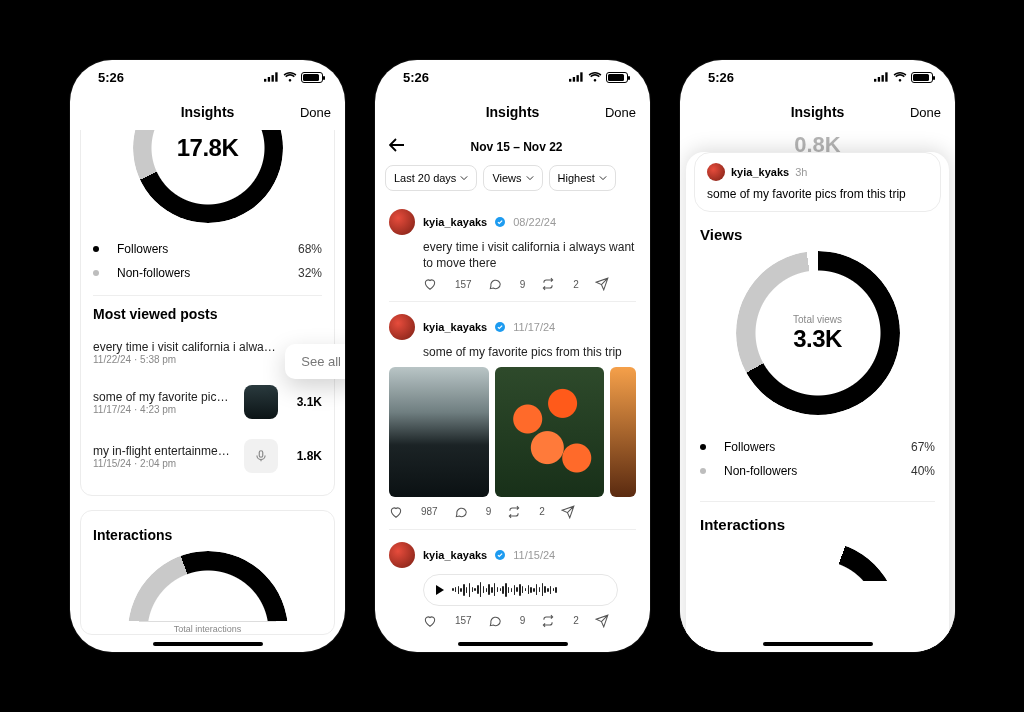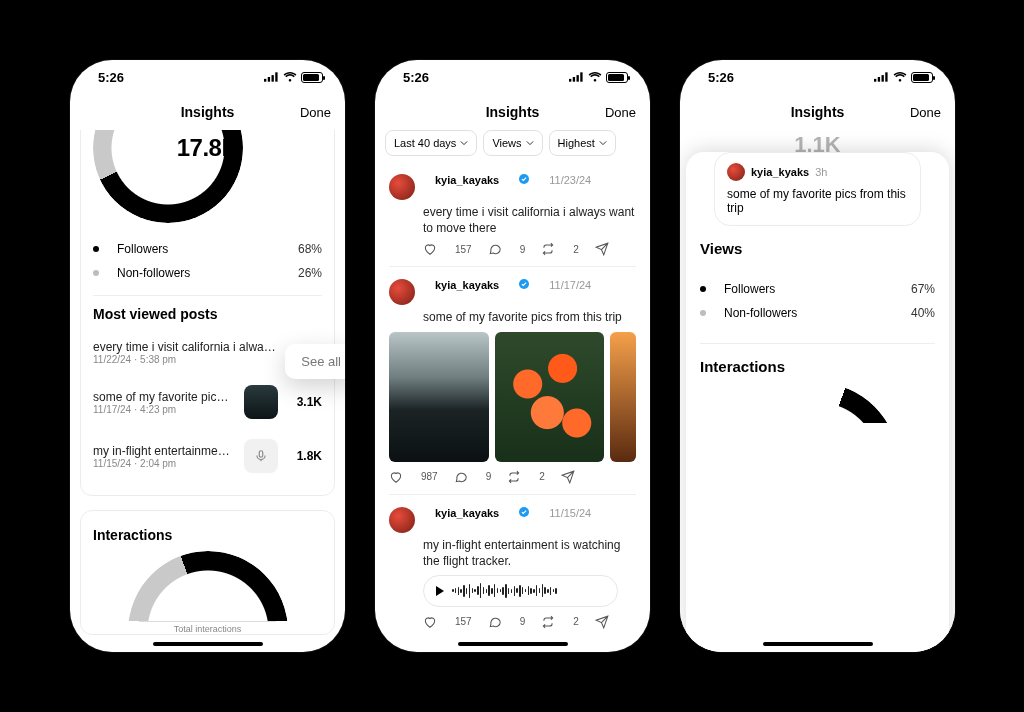--- a/index.html
+++ b/index.html
@@ -22,21 +22,21 @@
   .navbar { height:36px; display:flex; align-items:center; justify-content:center; position:relative; }
   .navbar .title { font-weight:700; font-size:14px; }
   .navbar .done { position:absolute; right:14px; font-size:13px; font-weight:500; }
 
   .scroll { position:absolute; top:70px; left:0; right:0; bottom:0; overflow:hidden; }
 
   
   .card { background:#fff; border:1px solid #ececec; border-radius:12px; margin:0 10px 14px; padding:12px; }
 
   
-  .donut-wrap { display:flex; position:relative; }
+  .donut-wrap { display:flex; justify-content:center; position:relative; }
   .donut { width:150px; height:150px; border-radius:50%; }
   .donut-label { position:absolute; top:50%; left:50%; transform:translate(-50%,-50%); text-align:center; }
   .donut-label .sub { color:#888; font-size:10px; }
   .donut-label .big { font-weight:800; font-size:24px; letter-spacing:-0.5px;}
 
   .legend { margin-top:14px; }
   .legend-row { display:flex; align-items:center; font-size:12px; padding:5px 0;gap:8px; }
   .dot { width:6px; height:6px; border-radius:50%; margin-right:10px; }
   .legend-row .pct { margin-left:auto; color:#333; }
 
@@ -53,21 +53,21 @@
 
   
   .subhead { display:flex; align-items:center; padding:6px 14px 8px; gap:10px; position:relative;}
   .subhead .back { font-size:18px; }
   .subhead .range { flex:1; text-align:center; font-size:12px; font-weight:600; margin-left:-18px;}
   .chips { display:flex; gap:6px; padding:0 10px 10px; }
   .chip { border:1px solid #e0e0e0; border-radius:8px; padding:6px 8px; font-size:11px; display:flex; align-items:center; gap:4px; }
   .chip svg{ width:8px; height:8px;}
 
   .feed-item { padding:8px 14px 6px; }
-  .fi-head { display:flex; gap:20px; font-size:11px; }
+  .fi-head { display:flex; align-items:center; gap:8px; font-size:11px; }
   .avatar { width:26px; height:26px; border-radius:50%; background: radial-gradient(circle at 35% 35%, #e74c3c, #7a1f14); flex-shrink:0;}
   .uname { font-weight:700; font-size:11px; }
   .verif { width:10px;height:10px; }
   .ts { color:#999; }
   .fi-body { font-size:12px; margin:4px 0 6px 34px; line-height:1.35; color:#222;}
   .fi-actions { display:flex; align-items:center; gap:16px; margin-left:34px; color:#555; font-size:10px;}
   .fi-actions .act{ display:flex; align-items:center; gap:18px;}
   .ico{ width:14px; height:14px; }
 
   .photo-row { display:flex; gap:6px; margin:6px 0 8px 0; overflow:hidden; }
@@ -89,21 +89,21 @@
 
   .hr { height:1px; background:#eee; margin:4px 14px; }
   .homebar{ position:absolute; bottom:6px; left:50%; transform:translateX(-50%); width:110px; height:4px; background:#000; border-radius:3px;}
 
   
   .dimlayer{ position:absolute; inset:0; background:#fff; }
   .peek-big{ position:absolute; top:0; left:0; right:0; text-align:center; font-size:22px; font-weight:800; color:#777; opacity:.55; padding-top:2px;}
   .sheet { position:absolute; left:6px; right:6px; top:22px; bottom:0; background:#fff; border-top-left-radius:18px; border-top-right-radius:18px; box-shadow:0 -2px 20px rgba(0,0,0,.15);}
   .sheet-head{ display:flex; align-items:center; padding:12px 12px 8px; position:relative;}
   .sheet-head .t{ flex:1; text-align:center; font-size:13px; font-weight:700; margin-left:-14px;}
-  .postcard{ margin:0 28px 14px; border:1px solid #ececec; border-radius:16px; padding:10px 12px;}
+  .postcard{ margin:0 8px 14px; border:1px solid #ececec; border-radius:16px; padding:10px 12px;}
   .postcard .top{ display:flex; align-items:center; gap:6px; font-size:11px;}
   .mini-av{width:18px;height:18px;border-radius:50%;background:radial-gradient(circle at 35% 35%, #e74c3c, #7a1f14);}
   .postcard .body{ font-size:12px; margin-top:6px;}
 
   .micbox{ width:34px;height:34px;border-radius:8px;background:#f1f1f1;display:flex;align-items:center;justify-content:center;flex-shrink:0;}
 
   .half-donut{ position:relative; width:160px; height:70px; overflow:hidden; margin:6px auto 0;}
   .half-donut .ring{ position:absolute; top:0; left:0; width:160px; height:160px; border-radius:50%;}
 
   .p2 .fi-actions, .p2 .fi-body { }
@@ -148,21 +148,21 @@
       </div>
       <div class="legend">
         <div class="legend-row">
           <span class="dot" style="background:#000"></span>
           <span>Followers</span>
           <span class="pct">68%</span>
         </div>
         <div class="legend-row">
           <span class="dot" style="background:#bdbdbd"></span>
           <span>Non-followers</span>
-          <span class="pct">26%</span>
+          <span class="pct">32%</span>
         </div>
       </div>
       <div style="height:1px;background:#eee;margin:10px 0"></div>
       <div class="section-title">Most viewed posts</div>
       <div class="mv-list">
         <div class="mv-row">
           <div class="mv-txt">
             <div class="t1">every time i visit california i always w…</div>
             <div class="t2">11/22/24 · 5:38 pm</div>
           </div>
@@ -222,23 +222,31 @@
             <span class="fill"></span>
           </span>
     </span>
   </div>
   <div class="navbar">
     <span class="title">Insights</span>
     <span class="done">Done</span>
   </div>
 
   <div class="scroll" style="top:70px;">
+    <div class="subhead">
+      <span class="back">
+        <svg width="16" height="14" viewBox="0 0 16 14" stroke="#000" stroke-width="1.8" fill="none">
+              <path d="M7 1 1 7l6 6M1 7h14"></path>
+            </svg>
+      </span>
+      <span class="range">Nov 15 – Nov 22</span>
+    </div>
     <div class="chips">
       <div class="chip">
-            <span>Last 40 days</span>
+            <span>Last 20 days</span>
             <svg viewBox="0 0 10 6">
               <path d="M1 1l4 4 4-4" stroke="#000" fill="none"></path>
             </svg>
           </div>
       <div class="chip">
             <span>Views</span>
             <svg viewBox="0 0 10 6">
               <path d="M1 1l4 4 4-4" stroke="#000" fill="none"></path>
             </svg>
           </div>
@@ -251,21 +259,21 @@
     </div>
 
     <div class="feed-item">
       <div class="fi-head">
         <div class="avatar"></div>
         <span class="uname">kyia_kayaks</span>
         <svg class="verif" viewBox="0 0 12 12">
               <circle cx="6" cy="6" r="6" fill="#1d9bf0"></circle>
               <path d="M3.5 6.2l1.6 1.6L8.6 4.3" stroke="#fff" stroke-width="1.4" fill="none"></path>
             </svg>
-        <span class="ts">11/23/24</span>
+        <span class="ts">08/22/24</span>
       </div>
       <div class="fi-body">every time i visit california i always want to move there</div>
       <div class="fi-actions">
         <span class="act">
               <svg class="ico" viewBox="0 0 24 24" fill="none" stroke="#555" stroke-width="1.8">
                 <path d="M12 21s-8-5.3-8-11a5 5 0 0 1 8-4 5 5 0 0 1 8 4c0 5.7-8 11-8 11z"></path>
               </svg>
               <span>157</span>
             </span>
         <span class="act">
@@ -336,21 +344,20 @@
     <div class="feed-item">
       <div class="fi-head">
         <div class="avatar"></div>
         <span class="uname">kyia_kayaks</span>
         <svg class="verif" viewBox="0 0 12 12">
               <circle cx="6" cy="6" r="6" fill="#1d9bf0"></circle>
               <path d="M3.5 6.2l1.6 1.6L8.6 4.3" stroke="#fff" stroke-width="1.4" fill="none"></path>
             </svg>
         <span class="ts">11/15/24</span>
       </div>
-      <div class="fi-body">my in-flight entertainment is watching the flight tracker.</div>
       <div class="audio">
         <span class="play"></span>
         <span class="wave" id="wave1">
               <span style="height: 3px;"></span>
               <span style="height: 5px;"></span>
               <span style="height: 8px;"></span>
               <span style="height: 4px;"></span>
               <span style="height: 12px;"></span>
               <span style="height: 6px;"></span>
               <span style="height: 14px;"></span>
@@ -436,34 +443,41 @@
           </span>
     </span>
   </div>
   <div class="navbar">
     <span class="title">Insights</span>
     <span class="done">Done</span>
   </div>
 
   <div class="scroll">
     <div class="dimlayer">
-      <div class="peek-big">1.1K</div>
+      <div class="peek-big">0.8K</div>
     </div>
     <div class="sheet">
       <div class="postcard">
         <div class="top">
           <span class="mini-av"></span>
           <span class="uname">kyia_kyaks</span>
           <span class="ts">3h</span>
         </div>
         <div class="body">some of my favorite pics from this trip</div>
       </div>
 
       <div style="padding:0 14px">
         <div class="section-title" style="font-size:15px">Views</div>
+        <div class="donut-wrap" style="margin-top:6px">
+          <div class="donut" style="width:164px;height:164px;background:conic-gradient(#000 0deg 241deg,#c9c9c9 241deg 352deg, transparent 352deg 360deg); -webkit-mask:radial-gradient(circle, transparent 62px, #000 63px);"></div>
+          <div class="donut-label">
+            <div class="sub">Total views</div>
+            <div class="big">3.3K</div>
+          </div>
+        </div>
         <div class="legend" style="margin-top:20px">
           <div class="legend-row">
             <span class="dot" style="background:#000"></span>
             <span>Followers</span>
             <span class="pct">67%</span>
           </div>
           <div class="legend-row">
             <span class="dot" style="background:#bdbdbd"></span>
             <span>Non-followers</span>
             <span class="pct">40%</span>

